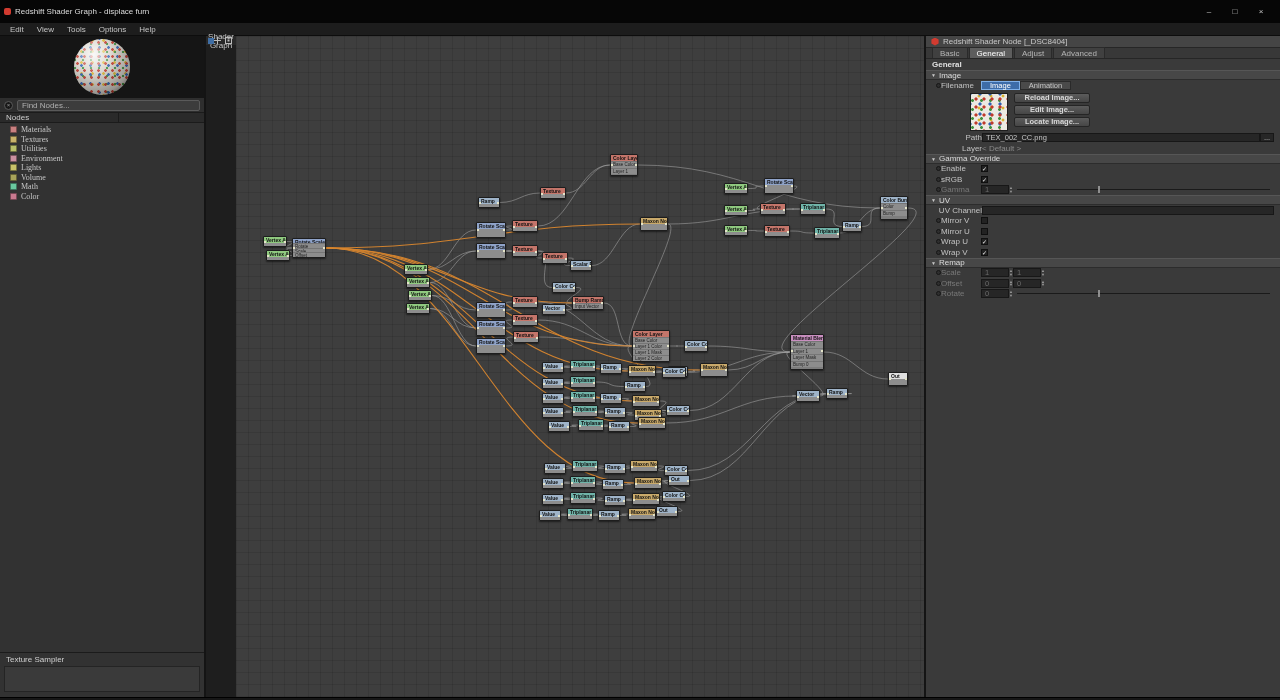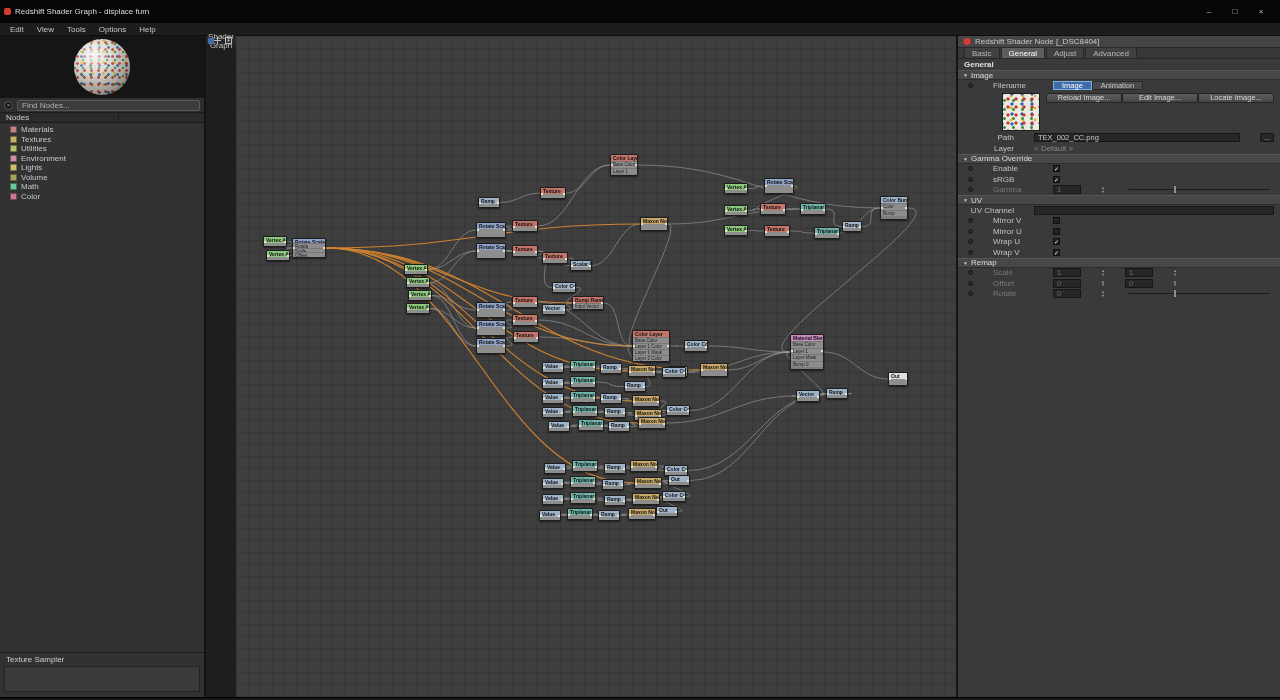--- a/index.html
+++ b/index.html
@@ -38,21 +38,21 @@
   }
   .sphere::after {
     content:""; position:absolute; inset:0; border-radius:50%;
     background: radial-gradient(circle at 35% 28%, rgba(255,255,255,.85) 0%, rgba(255,255,255,.15) 32%, rgba(30,30,30,.35) 72%, rgba(0,0,0,.85) 100%);
   }
   .searchrow { height:14px; display:flex; align-items:center; gap:4px; padding:2px 4px; background:#2e2e2e; flex:none; }
   .search-icon { width:9px; height:9px; border-radius:50%; background:#181818; border:1px solid #5a5a5a; color:#999; font-size:6px; line-height:7px; text-align:center; flex:none; }
   .search-field { flex:1; height:11px; background:#3c3c3c; border:1px solid #5a5a5a; border-radius:2px; font-size:8px; color:#b0b0b0; display:flex; align-items:center; padding:0 4px; }
   .tree-header { height:11px; background:#2a2a2a; border-top:1px solid #1b1b1b; border-bottom:1px solid #1b1b1b; display:flex; align-items:center; padding:0 6px; position:relative; flex:none; color:#cfcfcf; }
   .tree-header::after { content:""; position:absolute; left:118px; top:0; bottom:0; width:1px; background:#1b1b1b; }
-  .tree { flex:1; padding-top:2px; overflow:hidden; }
+  .tree { flex:1; padding-top:2px; overflow:hidden;font-family:Liberation Serif, serif; }
   .tree-row { height:9.5px; display:flex; align-items:center; gap:4px; padding-left:10px; color:#c6c6c6; }
   .tree-ico { width:7px; height:7px; border-radius:1px; flex:none; border:1px solid rgba(0,0,0,.4); }
   .sampler-label { font-size:8px; padding:2px 6px 1px; border-top:1px solid #1b1b1b; color:#cfcfcf; flex:none;margin-top:48px; }
   .sampler-box { height:26px; margin:1px 4px 5px; background:#3a3a3a; border:1px solid #242424; flex:none; }
 
   
   .center { flex:1; min-width:0; display:flex; flex-direction:row; }
   .canvas-header { height:10px; background:#292929; border-bottom:1px solid #1d1d1d; display:flex; align-items:center; position:relative; flex:none; }
   .panel-ind { width:6px; height:6px; background:#3f6ea5; margin-left:2px; flex:none; z-index:1; }
   .canvas-title { position:absolute; left:0; right:0; text-align:center; font-size:8px; color:#c8c8c8; }
@@ -67,51 +67,51 @@
   svg.edges { position:absolute; left:0; top:0; }
   .node { position:absolute; background:#7d7d7d; border:1px solid #1d1d1d; border-radius:1px;
           box-shadow:0 1px 2px rgba(0,0,0,.55); display:flex; flex-direction:column; overflow:hidden; z-index:2; }
   .node::before { content:""; position:absolute; left:0; top:45%; width:2px; height:2px; background:#e4e4c8; }
   .node::after  { content:""; position:absolute; right:0; top:45%; width:2px; height:2px; background:#e4e4c8; }
   .node .nt { font-size:5px; line-height:6px; padding:0 2px; color:#111; font-weight:bold; white-space:nowrap; overflow:hidden; }
   .node .nr { font-size:4.5px; line-height:5.5px; color:#222; padding:0 2px; background:#8d8d8d; border-top:1px solid #767676; white-space:nowrap; overflow:hidden; }
   .node .nb { flex:1; background:#8d8d8d; }
 
   
-  .right { width:324px; background:#3a3a3a; border-left:2px solid #141414; display:flex; flex-direction:column; }
+  .right { width:356px; background:#3a3a3a; border-left:2px solid #141414; display:flex; flex-direction:column; }
   .rp-header { height:12px; background:#454545; border-bottom:1px solid #262626; display:flex; align-items:center; gap:4px; padding:0 5px; flex:none; }
   .hex { width:8px; height:8px; background:#d23b30; clip-path:polygon(50% 0,95% 25%,95% 75%,50% 100%,5% 75%,5% 25%); flex:none; }
   .rp-tabs { height:11px; background:#383838; border-bottom:1px solid #262626; display:flex; align-items:flex-end; gap:1px; padding-left:6px; flex:none; }
   .tab { padding:1px 7px 0; background:#404040; border:1px solid #2a2a2a; border-bottom:none; color:#b5b5b5; font-size:8px; }
   .tab.active { background:#5d5d5d; color:#fff; }
   .rp-section-title { height:11px; display:flex; align-items:center; padding:0 6px; font-weight:bold; color:#e0e0e0; flex:none; }
   .group-header { height:10px; background:#474747; border-top:1px solid #565656; border-bottom:1px solid #2c2c2c; display:flex; align-items:center; gap:3px; padding:0 5px; color:#dcdcdc; flex:none; }
   .tri { font-size:5px; color:#c8c8c8; }
-  .row { min-height:10.5px; display:flex; align-items:center; gap:20px; padding:0 6px 0 10px; flex:none; }
+  .row { min-height:10.5px; display:flex; align-items:center; gap:0; padding:0 6px 0 10px; flex:none; }
   .dot { width:5px; height:5px; border-radius:50%; background:#2e2e2e; border:1px solid #161616; flex:none; }
   .lbl { color:#c2c2c2; white-space:nowrap; }
   .lbl.dim { color:#787878; }
   .lbl.w { width:40px; }
   .lbl.r { width:46px; text-align:right; }
   .cb { width:7px; height:7px; background:#222; border:1px solid #0f0f0f; color:#efefef; font-size:6px; line-height:6px; text-align:center; flex:none; }
   .mode-btn { padding:0 8px; height:9px; display:flex; align-items:center; background:#4a4a4a; border:1px solid #2a2a2a; color:#c6c6c6; font-size:7.5px; }
   .mode-btn.active { background:#3d6ca8; border-color:#7fb0e8; color:#fff; }
   .thumb-row { display:flex; gap:6px; padding:2px 6px 2px 44px; align-items:flex-start; }
   .tex-thumb {
     width:38px; height:38px; border:1px solid #1e1e1e; flex:none;
     background-color:#ece9e2;
     background-image:
       radial-gradient(#c0392b 1.2px, transparent 2px),
       radial-gradient(#2e5fb0 1.2px, transparent 2px),
       radial-gradient(#3d8f3d 1px, transparent 1.8px),
       radial-gradient(#d9b331 1px, transparent 1.8px);
     background-size:8px 8px, 10px 10px, 9px 9px, 12px 12px;
     background-position:1px 1px, 4px 5px, 6px 2px, 2px 8px;
   }
-  .btn-col { display:flex; flex-direction:row; }
+  .btn-col { display:flex; flex-direction:column;font-weight:bold; }
   .rp-btn { width:76px; height:10px; background:linear-gradient(#5c5c5c,#464646); border:1px solid #252525; border-radius:2px; color:#d8d8d8; font-size:7.5px; display:flex; align-items:center; justify-content:center; margin-bottom:2px; }
   .field { height:9px; background:#262626; border:1px solid #171717; color:#c4c4c4; display:flex; align-items:center; padding:0 3px; font-size:7.5px; }
   .field.grow { flex:1; }
   .field.num { width:28px; }
   .field.dis { color:#6a6a6a; }
   .spin { display:flex; flex-direction:column; justify-content:center; color:#9a9a9a; font-size:4px; line-height:3.5px; flex:none; }
   .slider { flex:1; height:1px; background:#1a1a1a; position:relative; margin:0 4px; }
   .slider i { position:absolute; top:-3px; left:32%; width:2px; height:7px; background:#8f8f8f; }
   .layer-val { color:#8a8a8a; }
   .rp-fill { flex:1; }

